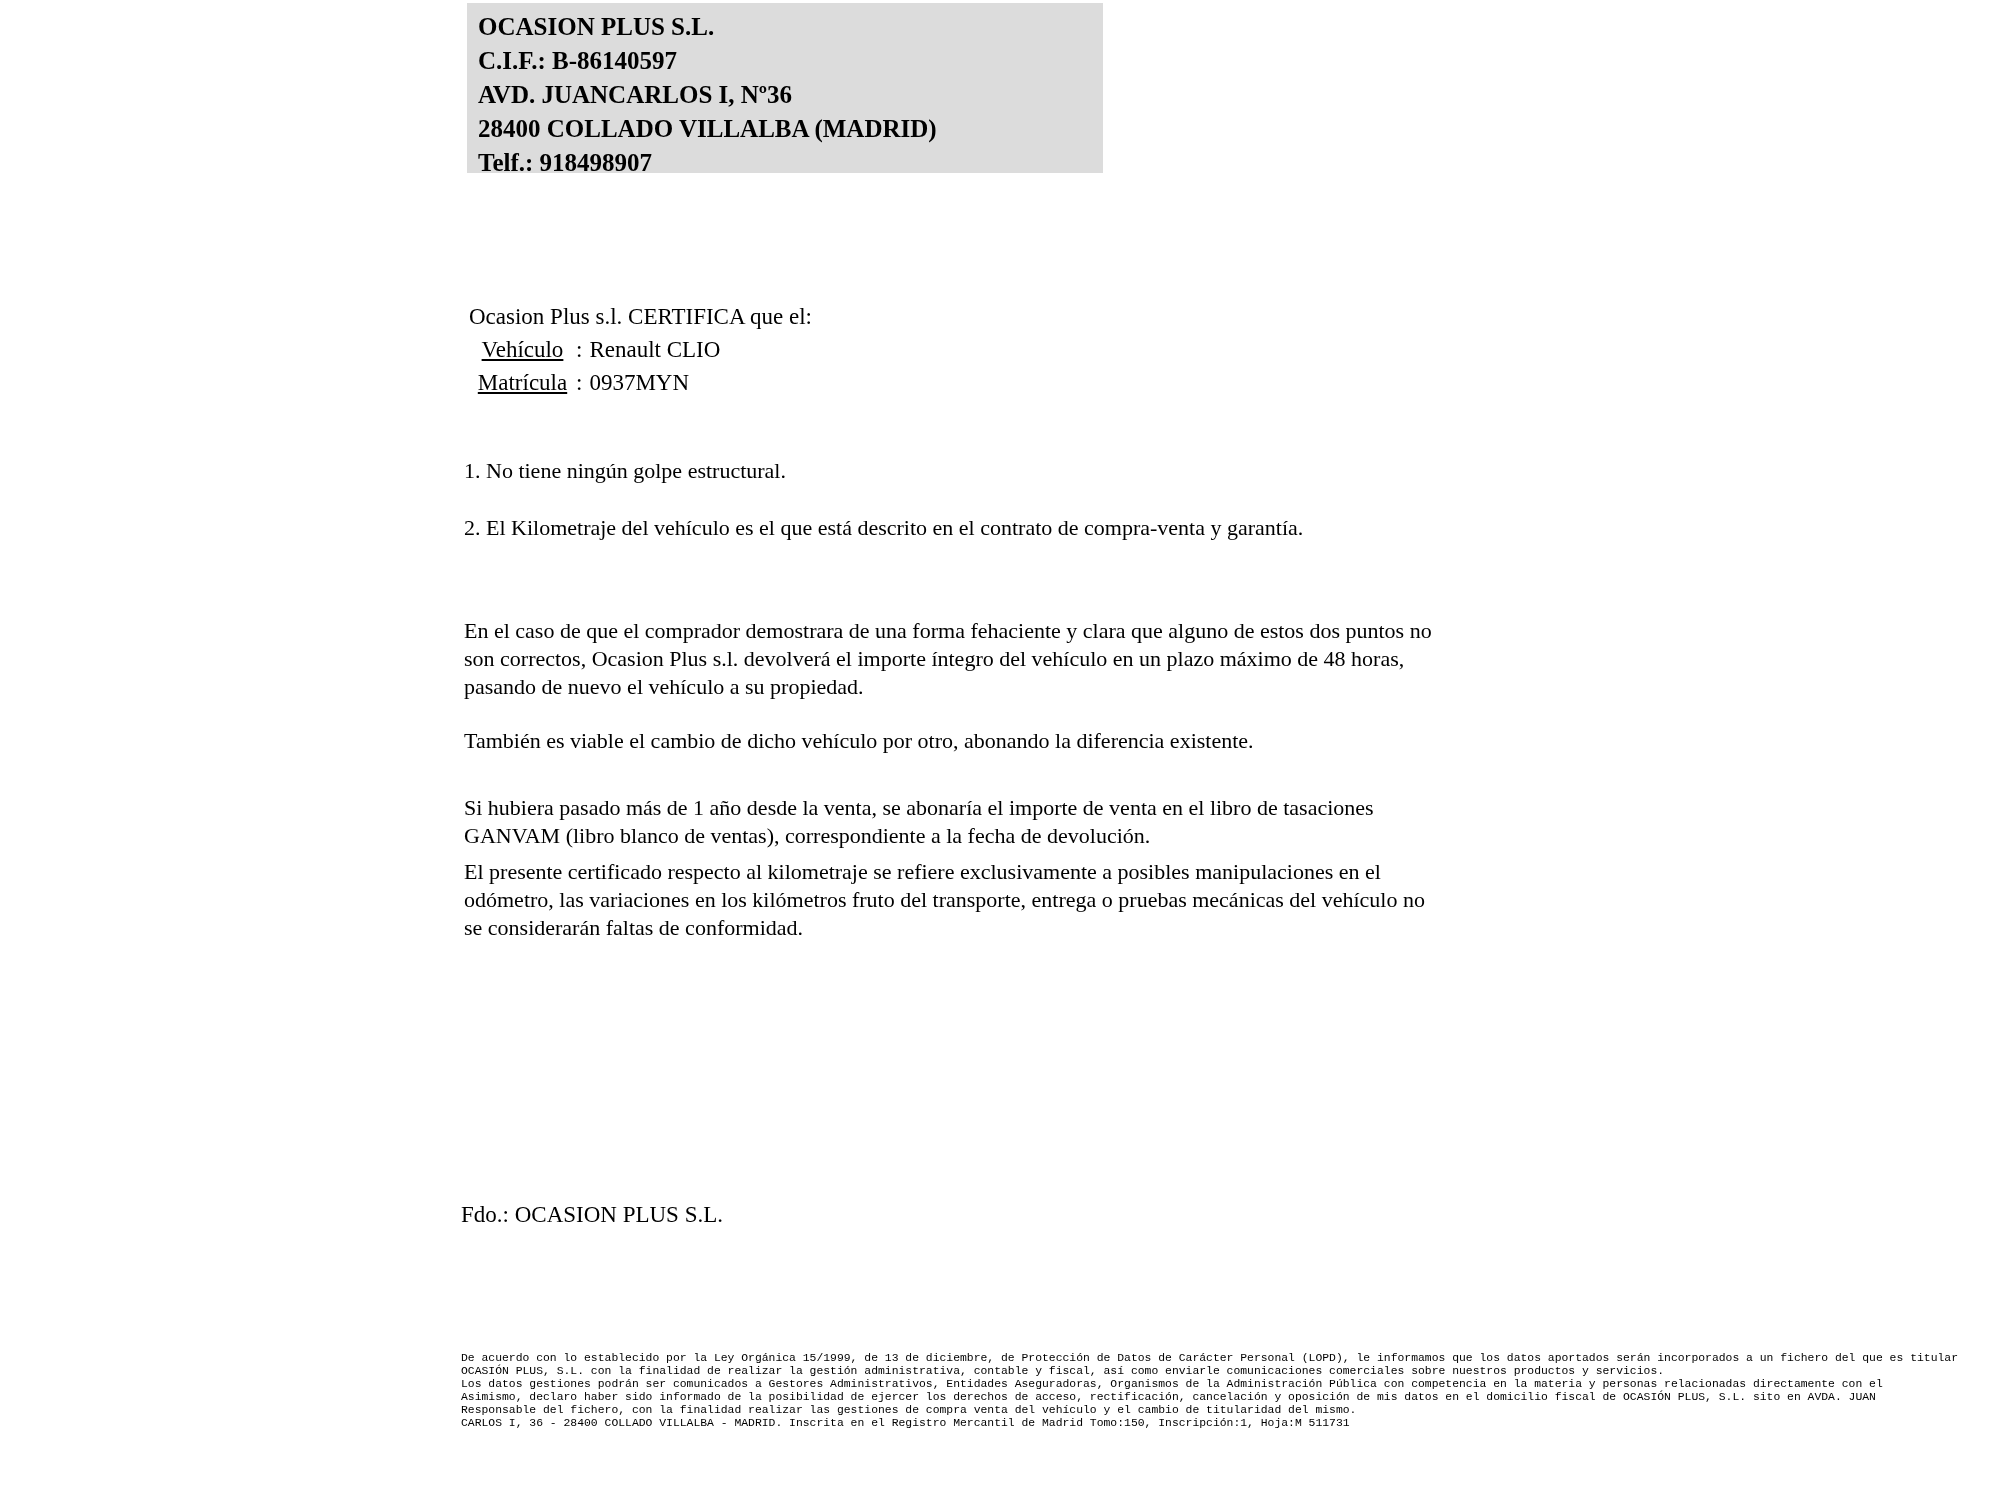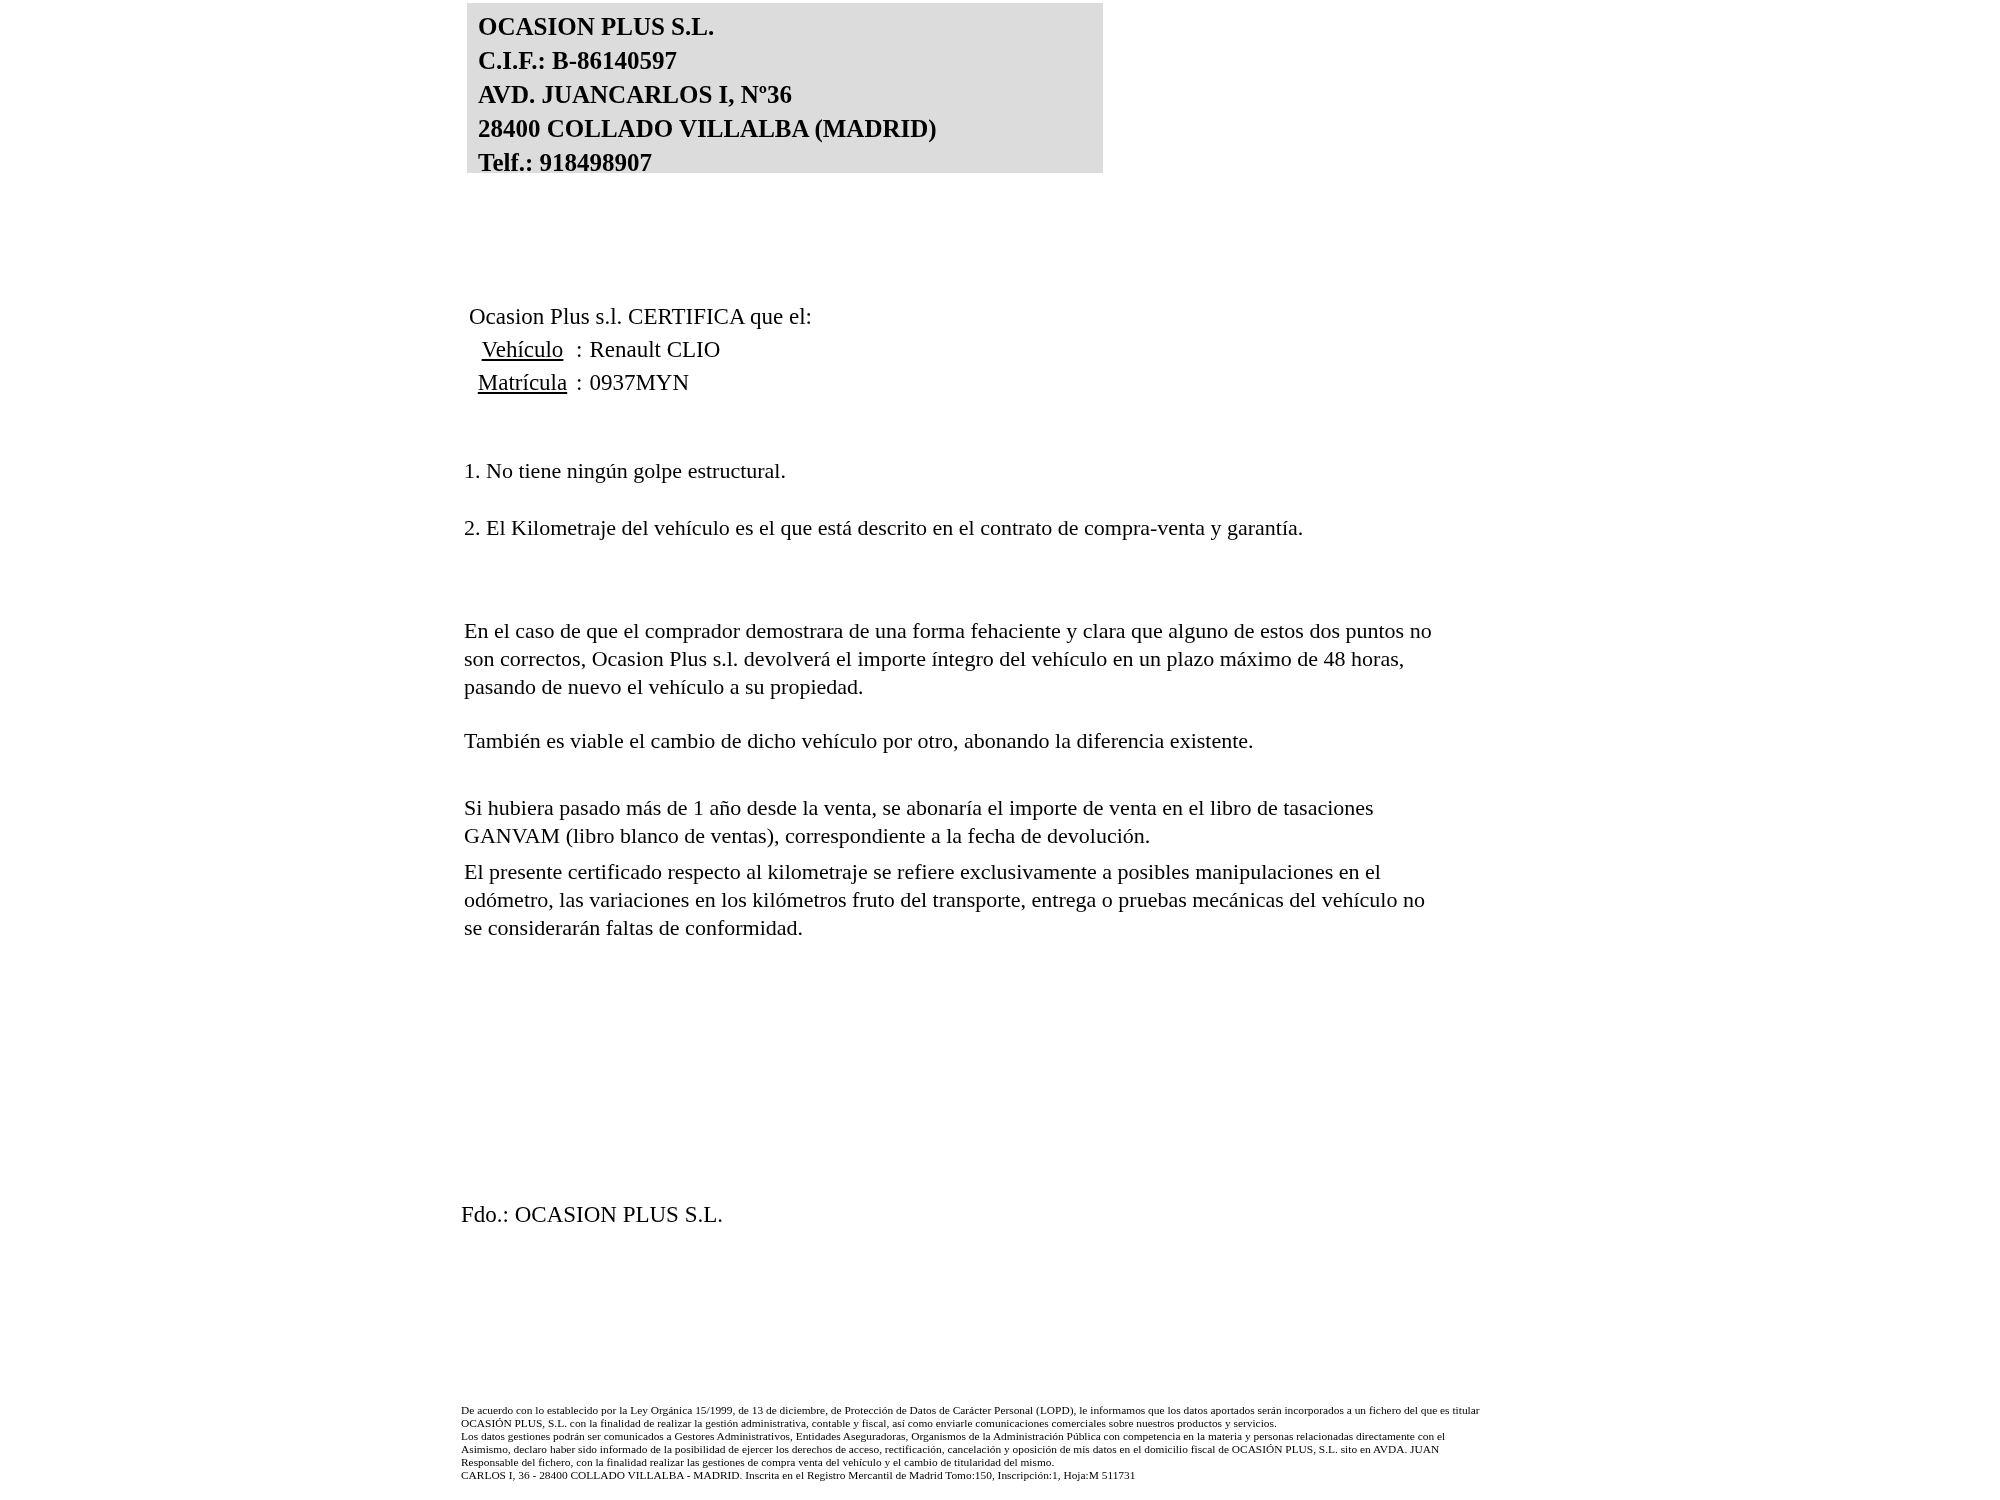--- a/index.html
+++ b/index.html
@@ -88,22 +88,23 @@
   .signature {
     position: absolute;
     left: 461px;
     top: 1202px;
     font-size: 23px;
     white-space: nowrap;
   }
   .legal {
     position: absolute;
     left: 461px;
-    top: 1404px;
+    top: 1352px;
     width: 1110px;
+    font-family: Liberation Mono, monospace;
   }
   .legal .lline {
     font-size: 11.4px;
     line-height: 12.9px;
     white-space: nowrap;
   }
 </style>
 </head>
 <body>
 

